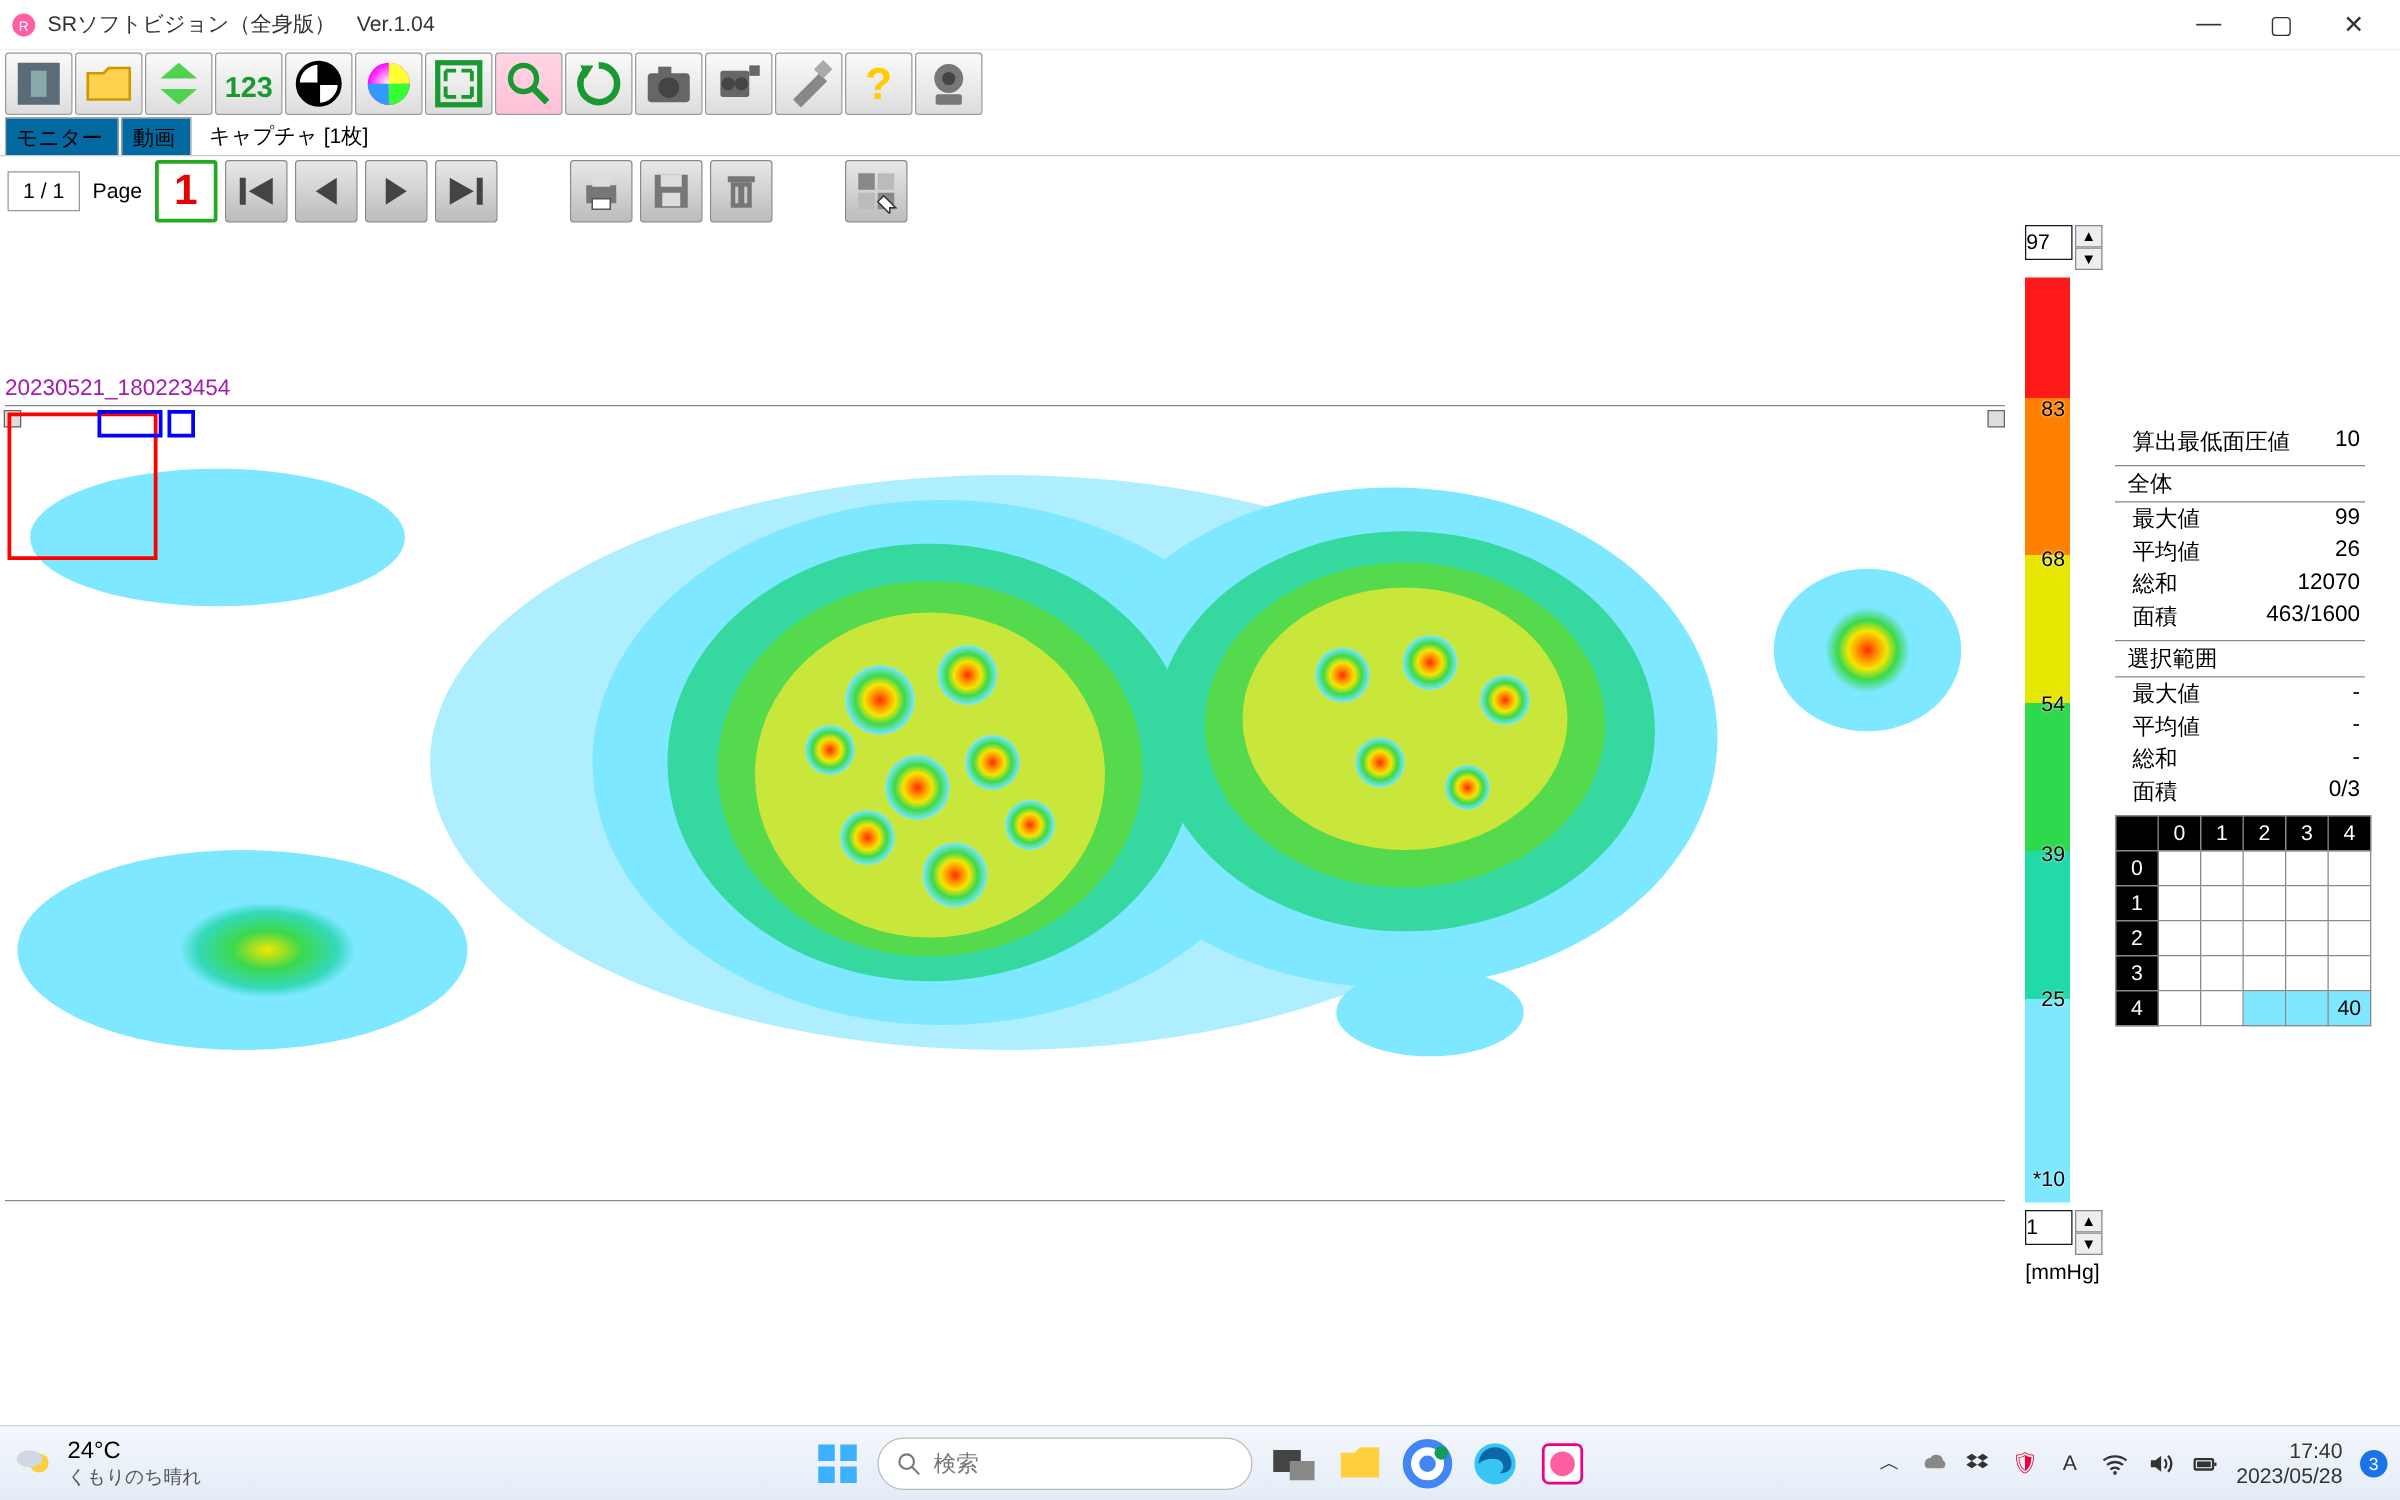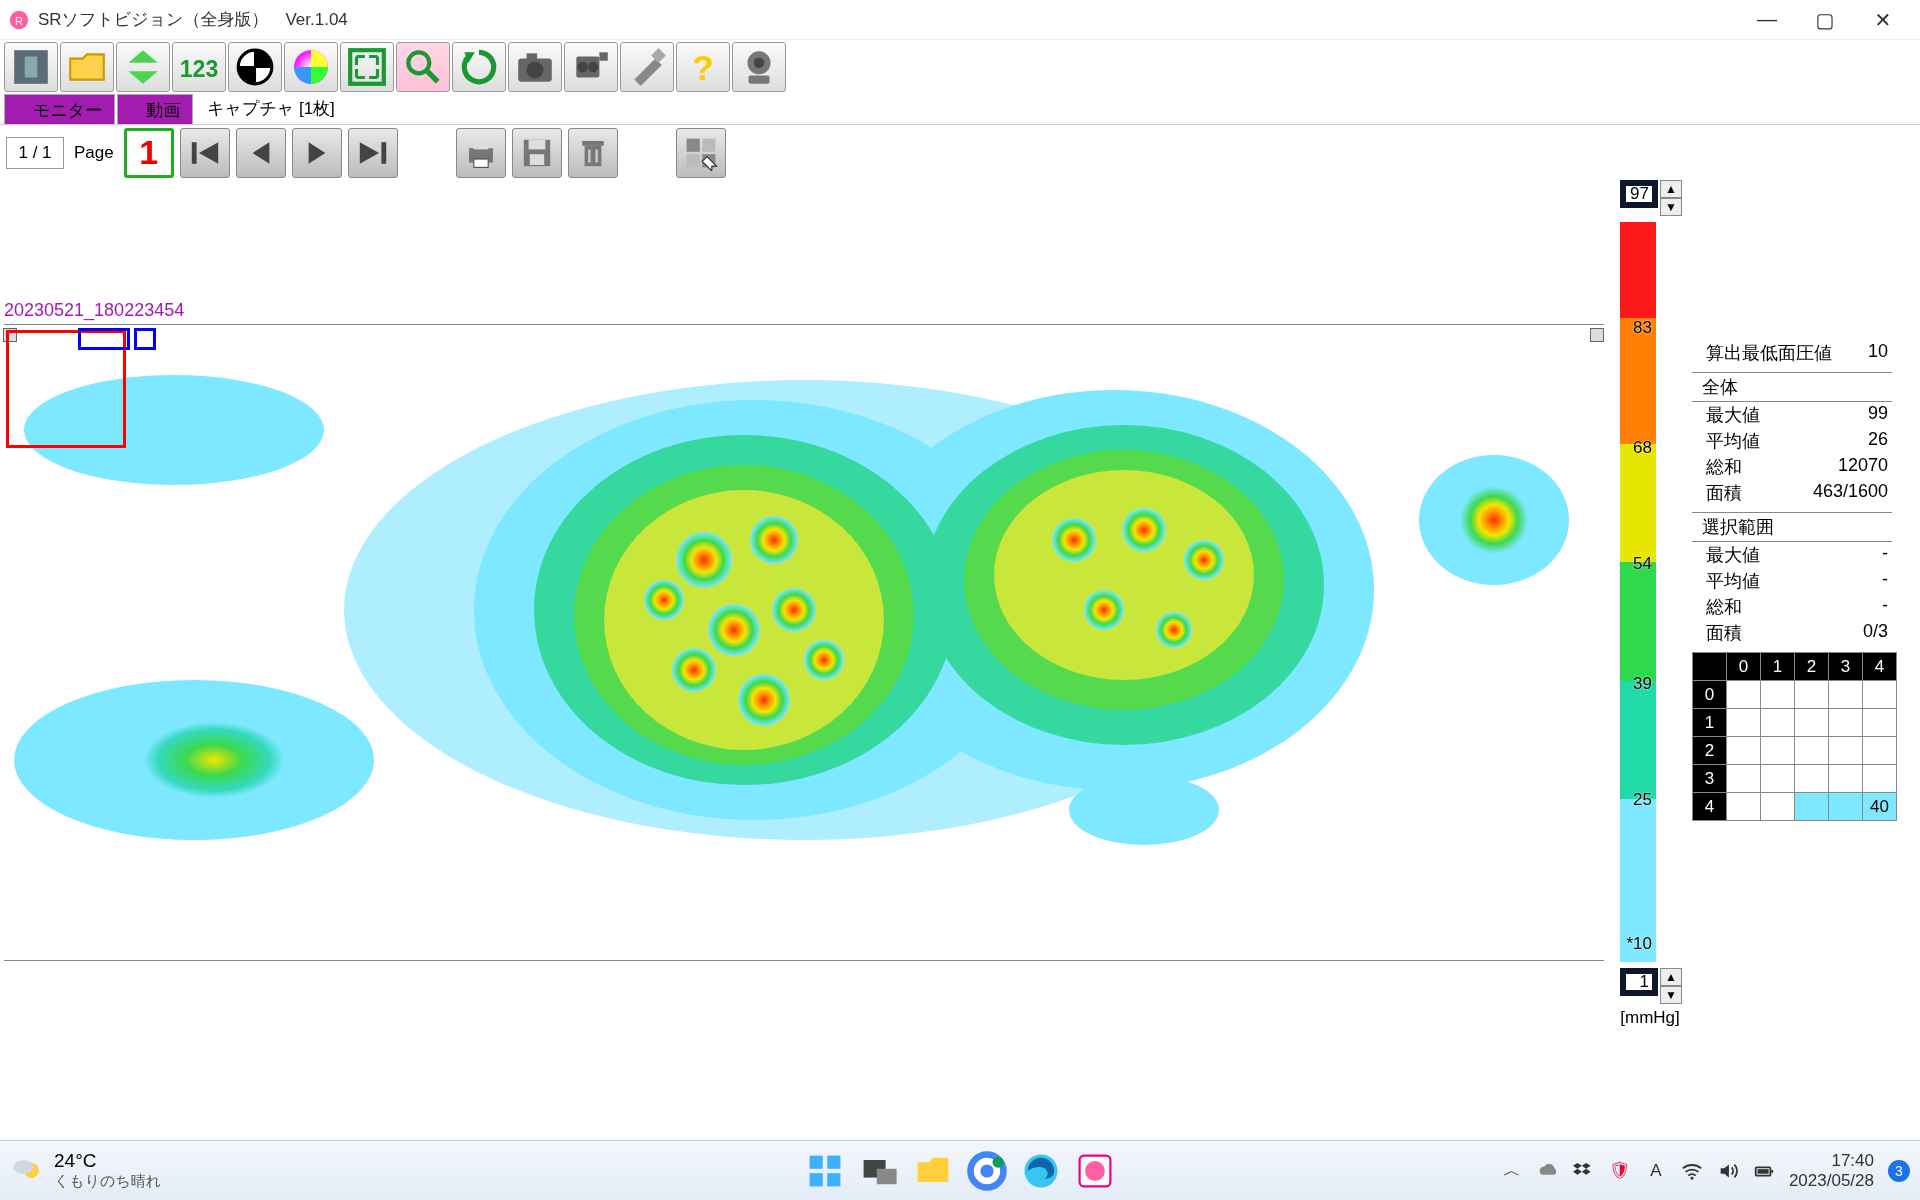--- a/index.html
+++ b/index.html
@@ -9,21 +9,21 @@
 .titlebar .app-icon { width: 22px; height: 22px; margin-right: 8px; display:flex; align-items:center; justify-content:center; }
 .titlebar .title { font-size: 17px; color: #333; flex: 0 0 auto; }
 .titlebar .spacer { flex: 1; }
 .win-btn { width: 58px; height: 40px; display: flex; align-items: center; justify-content: center; font-size: 20px; color: #333; }
 
 .main-toolbar { height: 54px; display: flex; gap: 2px; padding: 2px 4px; }
 .tb-btn { width: 54px; height: 50px; border: 1px solid #999; background: linear-gradient(#fafafa,#ddd); display:flex; align-items:center; justify-content:center; border-radius:3px; position:relative; overflow:hidden; }
 .tb-btn svg { width: 42px; height: 42px; }
 
 .tabs-row { height: 30px; display: flex; align-items: flex-end; padding-left: 4px; font-size: 17px; }
-.tab { padding: 4px 12px 2px 28px; border: 1px solid #aaa; border-bottom: none; background: #a21caf; margin-right: 2px; }
+.tab { padding: 4px 12px 2px 8px; border: 1px solid #aaa; border-bottom: none; background: #0369a1; margin-right: 2px; }
 .tab-label-static { padding: 4px 12px; }
 
 .cap-toolbar { height: 56px; display:flex; align-items:center; padding: 4px 6px; gap:6px; border-top:1px solid #ccc;}
 .page-box { width: 58px; height: 32px; border:1px solid #999; background:#fff; display:flex; align-items:center; justify-content:center; font-size:17px; }
 .page-label { font-size:17px; margin: 0 4px; }
 .ct-btn { width: 50px; height: 50px; border:1px solid #888; background: linear-gradient(#e8e8e8,#bcbcbc); display:flex; align-items:center; justify-content:center; border-radius:3px;}
 .ct-btn.big1 { background:#fff; border:3px solid #2a2; }
 .ct-btn svg { width:36px; height:36px; }
 .ct-gap { width: 46px; }
 
@@ -33,21 +33,21 @@
 .frame-border-bottom { position:absolute; left:4px; top:780px; width:1600px; height:1px; background:#888;}
 .corner-handle { width:14px; height:14px; background:#ddd; border:1px solid #666; position:absolute; }
 
 .heatmap-svg { position:absolute; left:4px; top:150px; width:1600px; height:620px; }
 
 .sel-box-red { position:absolute; border:3px solid red; }
 .sel-box-blue { position:absolute; border:3px solid blue; }
 
 .scale-col { position:absolute; left: 1620px; top: 0; width: 60px; }
 .scale-up, .scale-dn { width:22px; height:18px; border:1px solid #888; background:#eee; display:flex; align-items:center; justify-content:center; font-size:12px; }
-.scale-input { width:38px; height:28px; border:6px solid #0f172a; font-size:17px; text-align:right; padding-right:3px; }
+.scale-input { width:38px; height:28px; border:1px solid #0f172a; font-size:17px; padding-right:3px; }
 .scale-top-row, .scale-bot-row { display:flex; align-items:flex-start; gap:2px; }
 .grad-bar { width:36px; height: 740px; background: linear-gradient(to bottom, #ff1a1a 0%, #ff1a1a 13%, #ff8000 13%, #ff8000 30%, #e6e600 30%, #e6e600 46%, #2ed94d 46%, #2ed94d 62%, #22d9a8 62%, #22d9a8 78%, #7de8ff 78%, #7de8ff 100%); position:relative; margin-top:6px; }
 .grad-txt { position:absolute; right: 4px; font-size:17px; color:#000; text-shadow:0 0 2px #fff; }
 .unit { text-align:center; font-size:17px; margin-top:4px; }
 
 .stats-panel { position:absolute; left: 1692px; top: 160px; width: 200px; font-size: 18px; }
 .stats-panel .hdr { border-top:1px solid #888; border-bottom:1px solid #888; padding:2px 0; margin-top:6px; }
 .stats-panel .row { display:flex; justify-content:space-between; padding:1px 4px 1px 14px; }
 .stats-panel .sub { padding-left: 10px; }
 
@@ -453,20 +453,27 @@
   </div>
   <div class="center">
     <div class="start-btn">
       <svg viewBox="0 0 40 40">
           <rect x="6" y="6" width="12" height="12" fill="#3db1ff"></rect>
           <rect x="22" y="6" width="12" height="12" fill="#3db1ff"></rect>
           <rect x="6" y="22" width="12" height="12" fill="#3db1ff"></rect>
           <rect x="22" y="22" width="12" height="12" fill="#3db1ff"></rect>
         </svg>
     </div>
+    <div class="search-box">
+      <svg width="20" height="20" viewBox="0 0 24 24">
+          <circle cx="10" cy="10" r="7" fill="none" stroke="#777" stroke-width="2"></circle>
+          <line x1="15" y1="15" x2="22" y2="22" stroke="#777" stroke-width="2"></line>
+        </svg>
+      <span>検索</span>
+    </div>
     <div class="task-icon">
         <svg viewBox="0 0 40 40">
           <rect x="6" y="10" width="20" height="16" fill="#444"></rect>
           <rect x="18" y="18" width="18" height="14" fill="#888"></rect>
         </svg>
       </div>
     <div class="task-icon">
         <svg viewBox="0 0 40 40">
           <path d="M6 12h10l4-4h14v22H6z" fill="#ffcf3d"></path>
         </svg>

